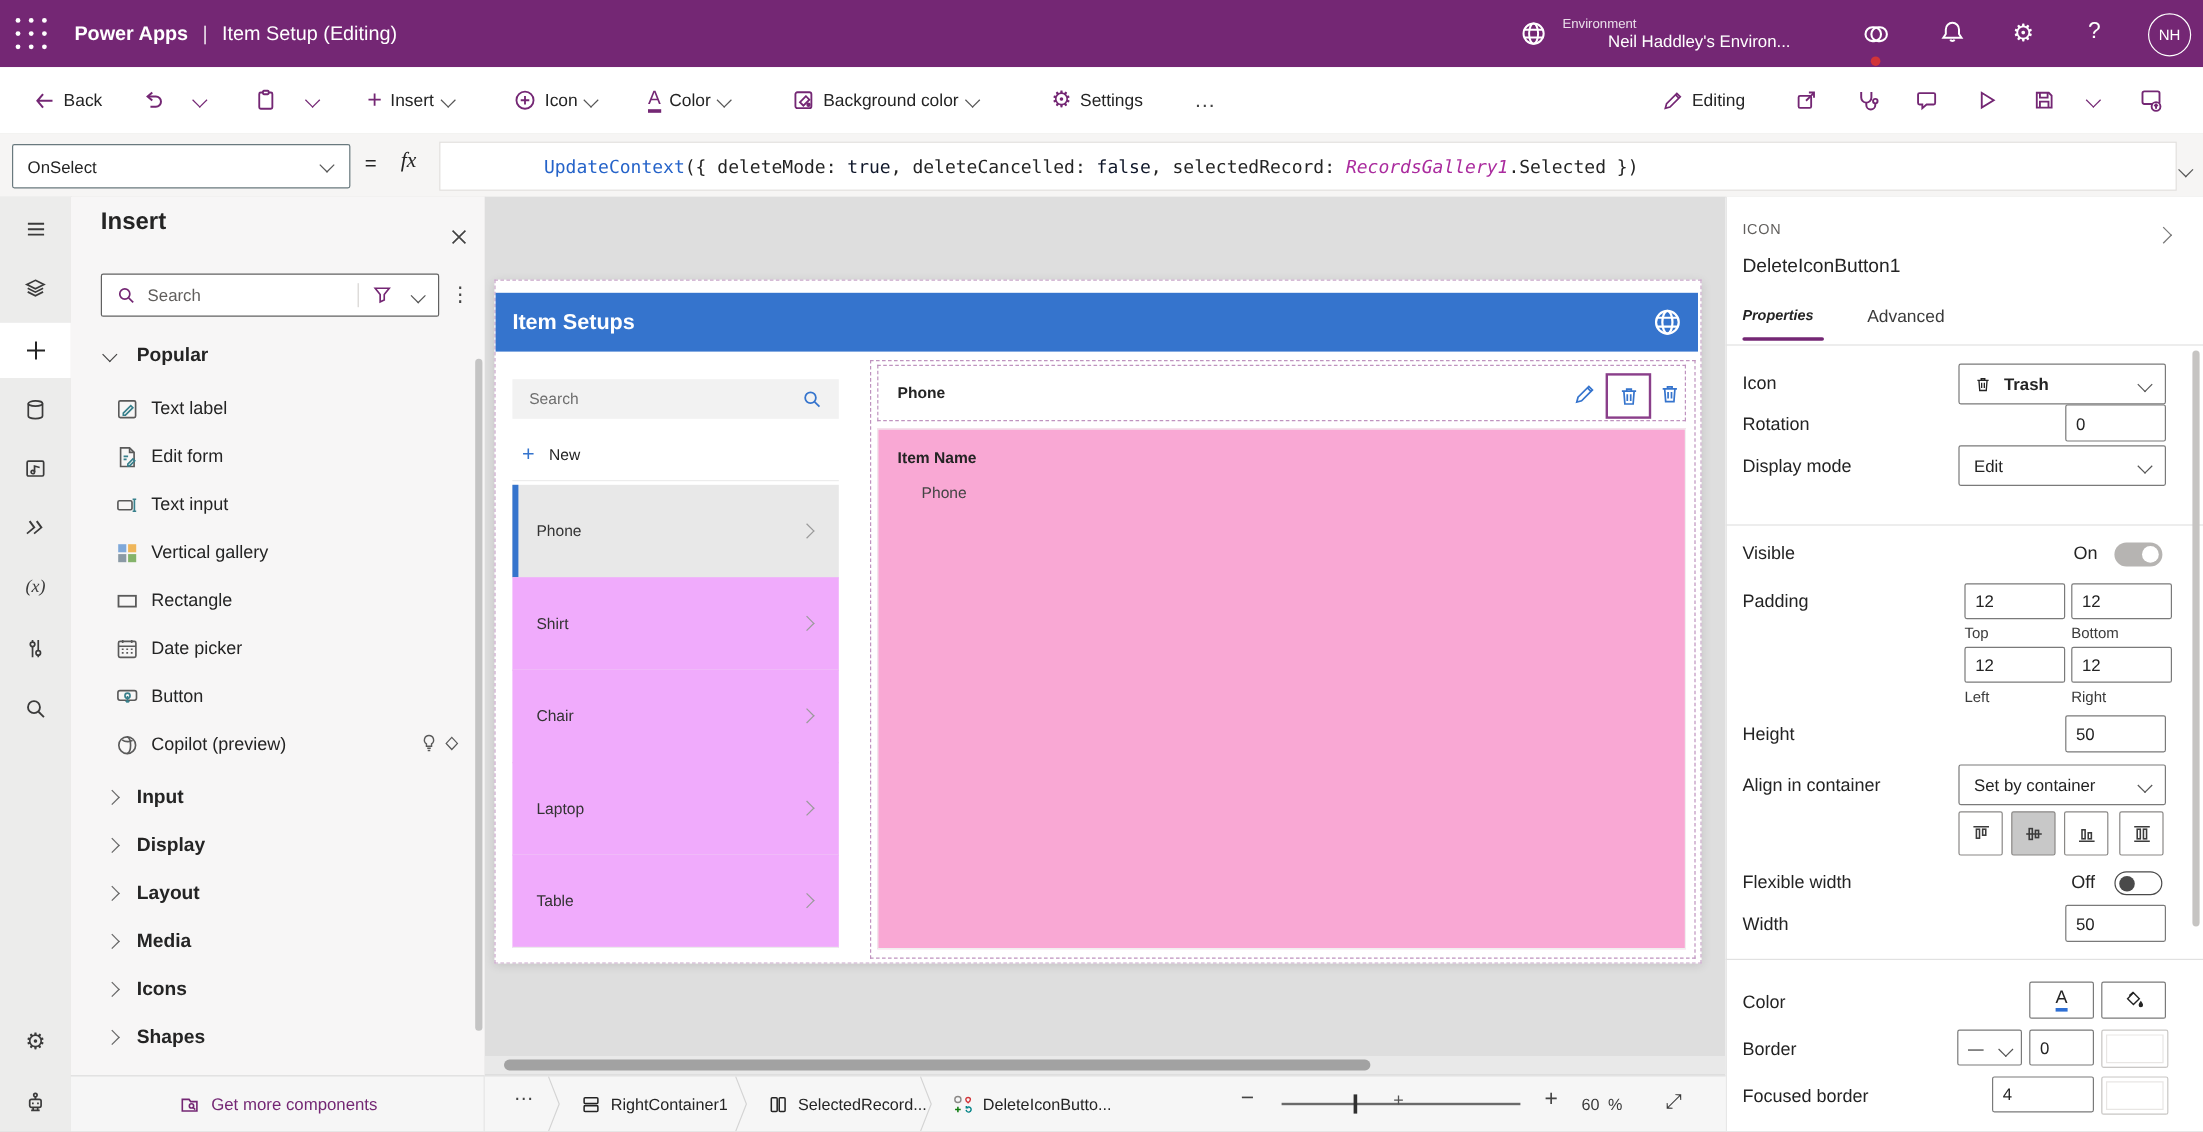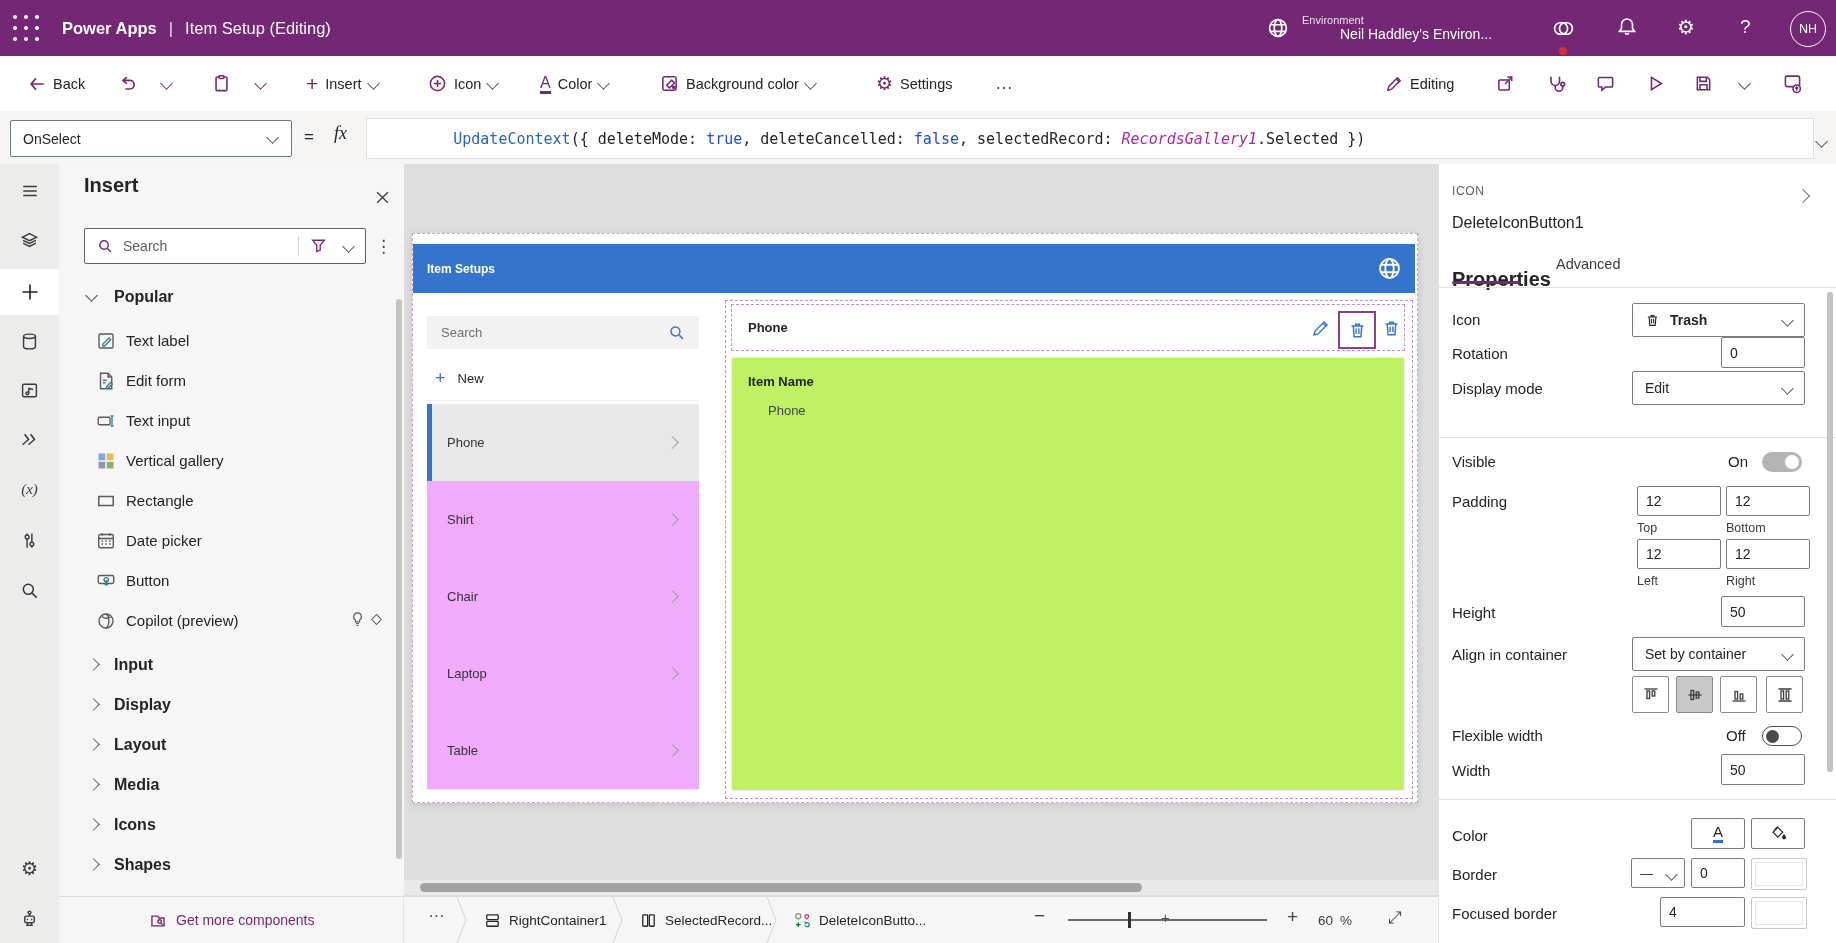--- a/index.html
+++ b/index.html
@@ -22,21 +22,21 @@
   
   .toolbar{left:0;top:56px;width:1836px;height:55px;background:#fff;border-bottom:1px solid #e4e2e0;}
   .tbtn{height:55px;color:#742774;gap:7px;cursor:pointer;}
   .tbtn .lbl{color:#242424;font-size:14.5px;}
   .tdiv{top:69px;width:1px;height:28px;background:#dcdada;}
   
   .fxbar{left:0;top:111px;width:1836px;height:53px;background:#f6f5f4;border-bottom:1px solid #e1dfdd;}
   .propdd{left:10px;top:9px;width:280px;height:35px;background:#fff;border:1px solid #69797e;border-radius:2px;}
   .fxinput{left:366px;top:7px;width:1446px;height:39px;background:#fff;border:1px solid #e1dfdd;}
   .code{font-family:"DejaVu Sans Mono","Liberation Mono",monospace;font-size:15px;white-space:pre;}
-  .tk-fn{color:#2563c9;} .tk-b{color:#1d4ed8;} .tk-ref{color:#aa2b9e;font-style:italic;}
+  .tk-fn{color:#2563c9;} .tk-b{color:#0f172a;} .tk-ref{color:#aa2b9e;font-style:italic;}
   
   .rail{left:0;top:164px;width:59px;height:779px;background:#ececeb;border-right:1px solid #e0dedd;}
   .rail .ric{position:absolute;left:0;width:59px;height:36px;display:flex;align-items:center;justify-content:center;color:#3b3b3b;cursor:pointer;}
   .rail .active-bg{position:absolute;left:0;width:59px;height:46px;background:#fff;}
   
   .panel{left:59px;top:164px;width:345px;height:732px;background:#f7f6f6;border-right:1px solid #e3e3e3;overflow:hidden;}
   .panel .title{position:absolute;left:25px;top:10px;font-size:20px;font-weight:700;}
   .searchbox{position:absolute;left:25px;top:64px;width:280px;height:34px;background:#fff;border:1px solid #616161;border-radius:2px;}
   .item-row{position:absolute;left:0;width:345px;height:40px;cursor:pointer;}
   .item-row .lbl{position:absolute;left:67px;top:0;line-height:40px;font-size:15px;}
@@ -460,21 +460,21 @@
 
       <span class="lbl">Charts</span>
     </div>
     <div class="scroll-thumb" style="left:337px;top:135px;width:6px;height:560px;"></div>
   </div>
 
   <div class="abs canvas"></div>
   <div class="abs screen"></div>
 
   <div class="abs r appbar">
-    <span style="margin-left:14px;font-size:12px;font-weight:700;">Item Setups</span>
+    <span style="margin-left:14px;font-size:18px;font-weight:700;">Item Setups</span>
     <span class="abs" style="right:12px;top:11px;">
       <svg width="27" height="27" viewBox="0 0 16 16" fill="none" stroke="#fff" stroke-width="1.1">
           <circle cx="8" cy="8" r="5.6"></circle>
           <ellipse cx="8" cy="8" rx="2.5" ry="5.6"></ellipse>
           <path d="M2.6 5.8h10.8M2.6 10.2h10.8"></path>
         </svg>
     </span>
   </div>
 
   <div class="abs r" style="left:427px;top:316px;width:272px;height:33px;background:#f2f2f2;">
@@ -527,34 +527,34 @@
           <path d="M6.8 6.4v4.6M9.2 6.4v4.6"></path>
         </svg>
     </span>
     <span class="abs" style="left:650px;top:14px;cursor:pointer;">
       <svg width="19" height="19" viewBox="0 0 16 16" fill="none" stroke="#3574cd" stroke-width="1.2">
           <path d="M3 4.2h10M6.4 4.2V2.8h3.2v1.4M4.4 4.2l.7 9h5.8l.7-9"></path>
           <path d="M6.8 6.4v4.6M9.2 6.4v4.6"></path>
         </svg>
     </span>
   </div>
-  <div class="abs" style="left:731px;top:357px;width:674px;height:434px;background:#bef264;border:1px solid #f0f0f0;box-sizing:border-box;">
+  <div class="abs" style="left:731px;top:357px;width:674px;height:434px;background:#f9a8d4;border:1px solid #f0f0f0;box-sizing:border-box;">
     <div style="margin:16px 0 0 16px;font-size:13px;font-weight:700;">Item Name</div>
     <div style="margin:14px 0 0 36px;font-size:13px;color:#444;">Phone</div>
   </div>
 
   <div class="abs" style="left:404px;top:880px;width:1034px;height:15px;background:#e9e9e9;">
     <div class="scroll-thumb" style="left:16px;top:3px;width:722px;height:9px;background:#a2a2a2;border-radius:5px;"></div>
   </div>
 
   <div class="abs props"></div>
   <div class="abs" style="left:1452px;top:184px;font-size:12px;letter-spacing:.6px;color:#605e5c;">ICON</div>
   <div class="abs" style="left:1798px;top:188px;cursor:pointer;"><span class="chvr" style="width:9px;height:9px;border-color:#777;"></span></div>
   <div class="abs" style="left:1452px;top:214px;font-size:16px;">DeleteIconButton1</div>
-  <div class="abs" style="left:1452px;top:268px;font-size:20px;font-weight:700;cursor:pointer;">Properties</div>
+  <div class="abs" style="left:1452px;top:256px;font-size:12px;font-weight:700;cursor:pointer;font-style:italic;">Properties</div>
   <div class="abs" style="left:1452px;top:281px;width:68px;height:3px;background:#742774;border-radius:2px;"></div>
   <div class="abs" style="left:1556px;top:256px;font-size:14.5px;color:#3b3b3b;cursor:pointer;">Advanced</div>
   <div class="hdiv" style="left:1438px;top:287px;width:398px;"></div>
 
   <div class="plabel" style="top:311px;">Icon</div>
   <div class="pdd" style="left:1632px;top:303px;width:173px;height:34px;">
     <span style="margin-left:12px;">
       <svg width="15" height="15" viewBox="0 0 16 16" fill="none" stroke="#242424" stroke-width="1.2">
           <path d="M3 4.2h10M6.4 4.2V2.8h3.2v1.4M4.4 4.2l.7 9h5.8l.7-9"></path>
           <path d="M6.8 6.4v4.6M9.2 6.4v4.6"></path>

